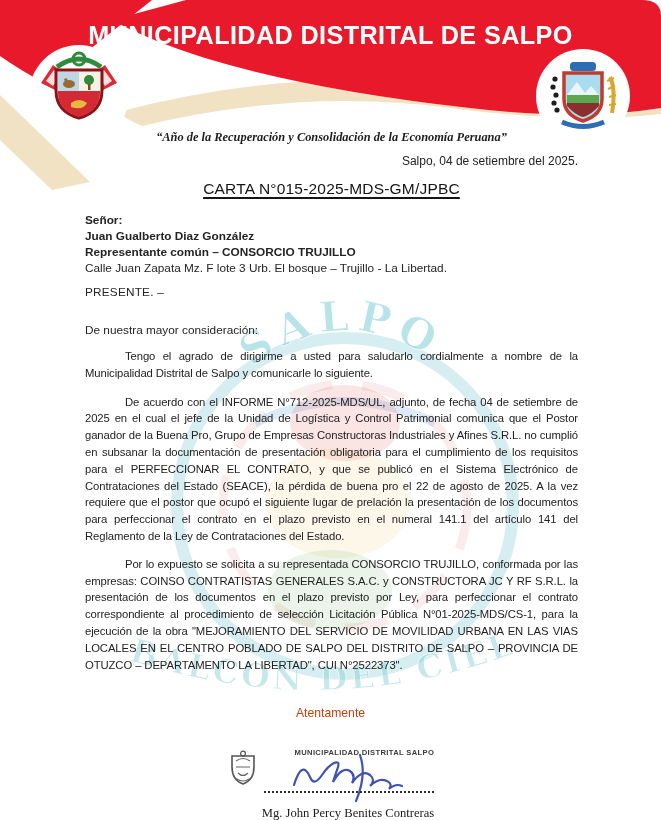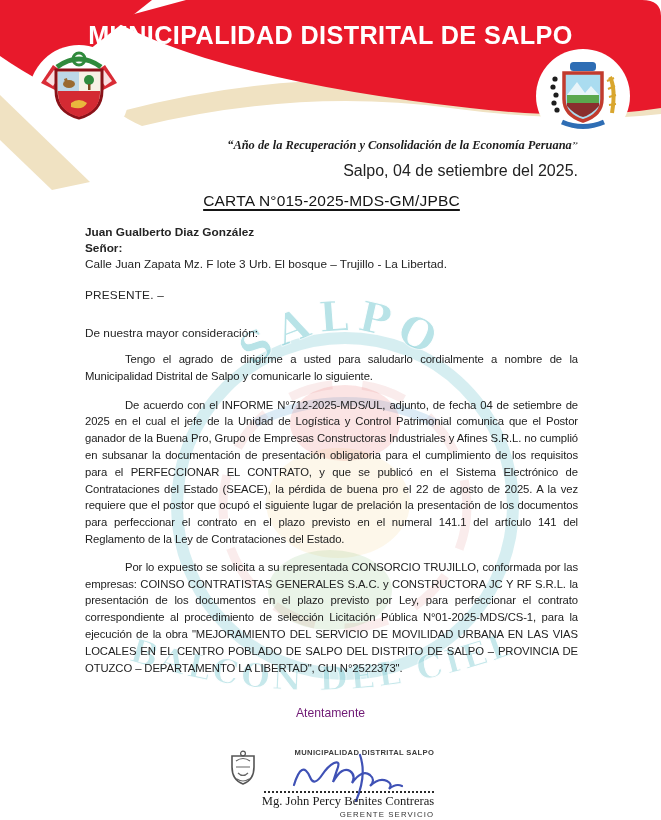--- a/index.html
+++ b/index.html
@@ -13,52 +13,52 @@
     position:absolute;top:20px;left:0;right:0;z-index:3;
     text-align:center;color:#ffffff;font-weight:700;font-size:26px;
     letter-spacing:.4px;transform:scaleX(.97);
     font-family:"Liberation Sans",sans-serif;
   }
   
   .watermark{position:absolute;left:0;top:268px;z-index:0;pointer-events:none;}
   
   .content{position:relative;z-index:1;padding:128px 83px 0 85px;}
   .motto{
-    margin-top:10px;text-align:right;
+    margin-top:2px;text-align:center;
     font-family:"Liberation Serif",serif;font-style:italic;font-weight:700;
     font-size:12.4px;color:#1d1d1d;
   }
-  .date-line{margin-top:9px;text-align:right;font-size:16px;color:#222;}
+  .date-line{margin-top:9px;text-align:right;font-size:12px;color:#222;}
   .letter-title{
     margin-top:12px;text-align:center;font-weight:400;font-size:15.5px;
     letter-spacing:.2px;color:#151515;
     text-decoration:underline;text-underline-offset:3px;text-decoration-thickness:1.5px;
   }
   .recipient{margin-top:14px;font-size:11.8px;line-height:16px;}
   .recipient .b{font-weight:700;}
-  .presente{margin-top:16px;font-size:11.8px;letter-spacing:.2px;}
+  .presente{margin-top:9px;font-size:11.8px;letter-spacing:.2px;}
   .greeting{margin-top:24px;font-size:11.8px;}
   .para{
     margin:11px 0 0 0;text-align:justify;text-indent:40px;
     font-size:11.3px;line-height:16.8px;letter-spacing:-.1px;color:#222;
   }
   .closing{
     position:absolute;left:0;right:0;top:706px;z-index:1;
-    text-align:center;font-size:12.2px;color:#701a75;
+    text-align:center;font-size:12.2px;color:#c2410c;
   }
   
   .sig{position:absolute;left:0;right:0;top:748px;z-index:1;
        display:flex;justify-content:center;}
   .sig-inner{position:relative;display:flex;align-items:flex-start;}
   .stamp-emblem{margin-top:2px;margin-right:3px;}
   .sig-col{display:flex;flex-direction:column;align-items:flex-end;}
   .stamp-org{font-size:7.6px;font-weight:700;color:#3c3c3c;letter-spacing:.35px;white-space:nowrap;}
   .sig-ink{margin:-6px 0 -14px 0;}
   .sig-line{width:170px;border-top:2px dotted #2b2b2b;margin-top:2px;}
-  .signer-name{font-family:"Liberation Serif",serif;font-size:12.6px;color:#1c1c1c;margin-top:1px;white-space:nowrap;}
+  .signer-name{font-family:"Liberation Serif",serif;font-size:12.6px;color:#1c1c1c;margin-top:13px;white-space:nowrap;}
   .signer-title{font-size:7.8px;letter-spacing:1.1px;color:#333;margin-top:1px;white-space:nowrap;}
 </style>
 </head>
 <body>
 
 <div class="page">
 
   <svg class="watermark" width="661" height="480" viewBox="0 0 661 480" aria-hidden="true">
 
     <circle cx="345" cy="238" r="168" fill="none" stroke="#b5e0e5" stroke-width="12" opacity="0.55"></circle>
@@ -131,22 +131,23 @@
   </svg>
 
   <div class="org-name">MUNICIPALIDAD DISTRITAL DE SALPO</div>
 
   <div class="content">
     <div class="motto">“Año de la Recuperación y Consolidación de la Economía Peruana”</div>
     <div class="date-line">Salpo, 04 de setiembre del 2025.</div>
     <div class="letter-title">CARTA N°015-2025-MDS-GM/JPBC</div>
 
     <div class="recipient">
+      <div class="b">Señor:</div>
       <div class="b">Juan Gualberto Diaz González</div>
-      <div class="b">Señor:</div>
+      <div class="b">Representante común – CONSORCIO TRUJILLO</div>
       <div>Calle Juan Zapata Mz. F lote 3 Urb. El bosque – Trujillo - La Libertad.</div>
     </div>
 
     <div class="presente">PRESENTE. –</div>
     <div class="greeting">De nuestra mayor consideración:</div>
 
     <div class="para">Tengo el agrado de dirigirme a usted para saludarlo cordialmente a nombre de la Municipalidad Distrital de Salpo y comunicarle lo siguiente.</div>
     <div class="para" style="margin-top:12px">De acuerdo con el INFORME N°712-2025-MDS/UL, adjunto, de fecha 04 de setiembre de 2025 en el cual el jefe de la Unidad de Logística y Control Patrimonial comunica que el Postor ganador de la Buena Pro, Grupo de Empresas Constructoras Industriales y Afines S.R.L. no cumplió en subsanar la documentación de presentación obligatoria para el cumplimiento de los requisitos para el PERFECCIONAR EL CONTRATO, y que se publicó en el Sistema Electrónico de Contrataciones del Estado (SEACE), la pérdida de buena pro el 22 de agosto de 2025. A la vez requiere que el postor que ocupó el siguiente lugar de prelación la presentación de los documentos para perfeccionar el contrato en el plazo previsto en el numeral 141.1 del artículo 141 del Reglamento de la Ley de Contrataciones del Estado.</div>
     <div class="para">Por lo expuesto se solicita a su representada CONSORCIO TRUJILLO, conformada por las empresas: COINSO CONTRATISTAS GENERALES S.A.C. y CONSTRUCTORA JC Y RF S.R.L. la presentación de los documentos en el plazo previsto por Ley, para perfeccionar el contrato correspondiente al procedimiento de selección Licitación Pública N°01-2025-MDS/CS-1, para la ejecución de la obra "MEJORAMIENTO DEL SERVICIO DE MOVILIDAD URBANA EN LAS VIAS LOCALES EN EL CENTRO POBLADO DE SALPO DEL DISTRITO DE SALPO – PROVINCIA DE OTUZCO – DEPARTAMENTO LA LIBERTAD", CUI N°2522373".</div>
   </div>

